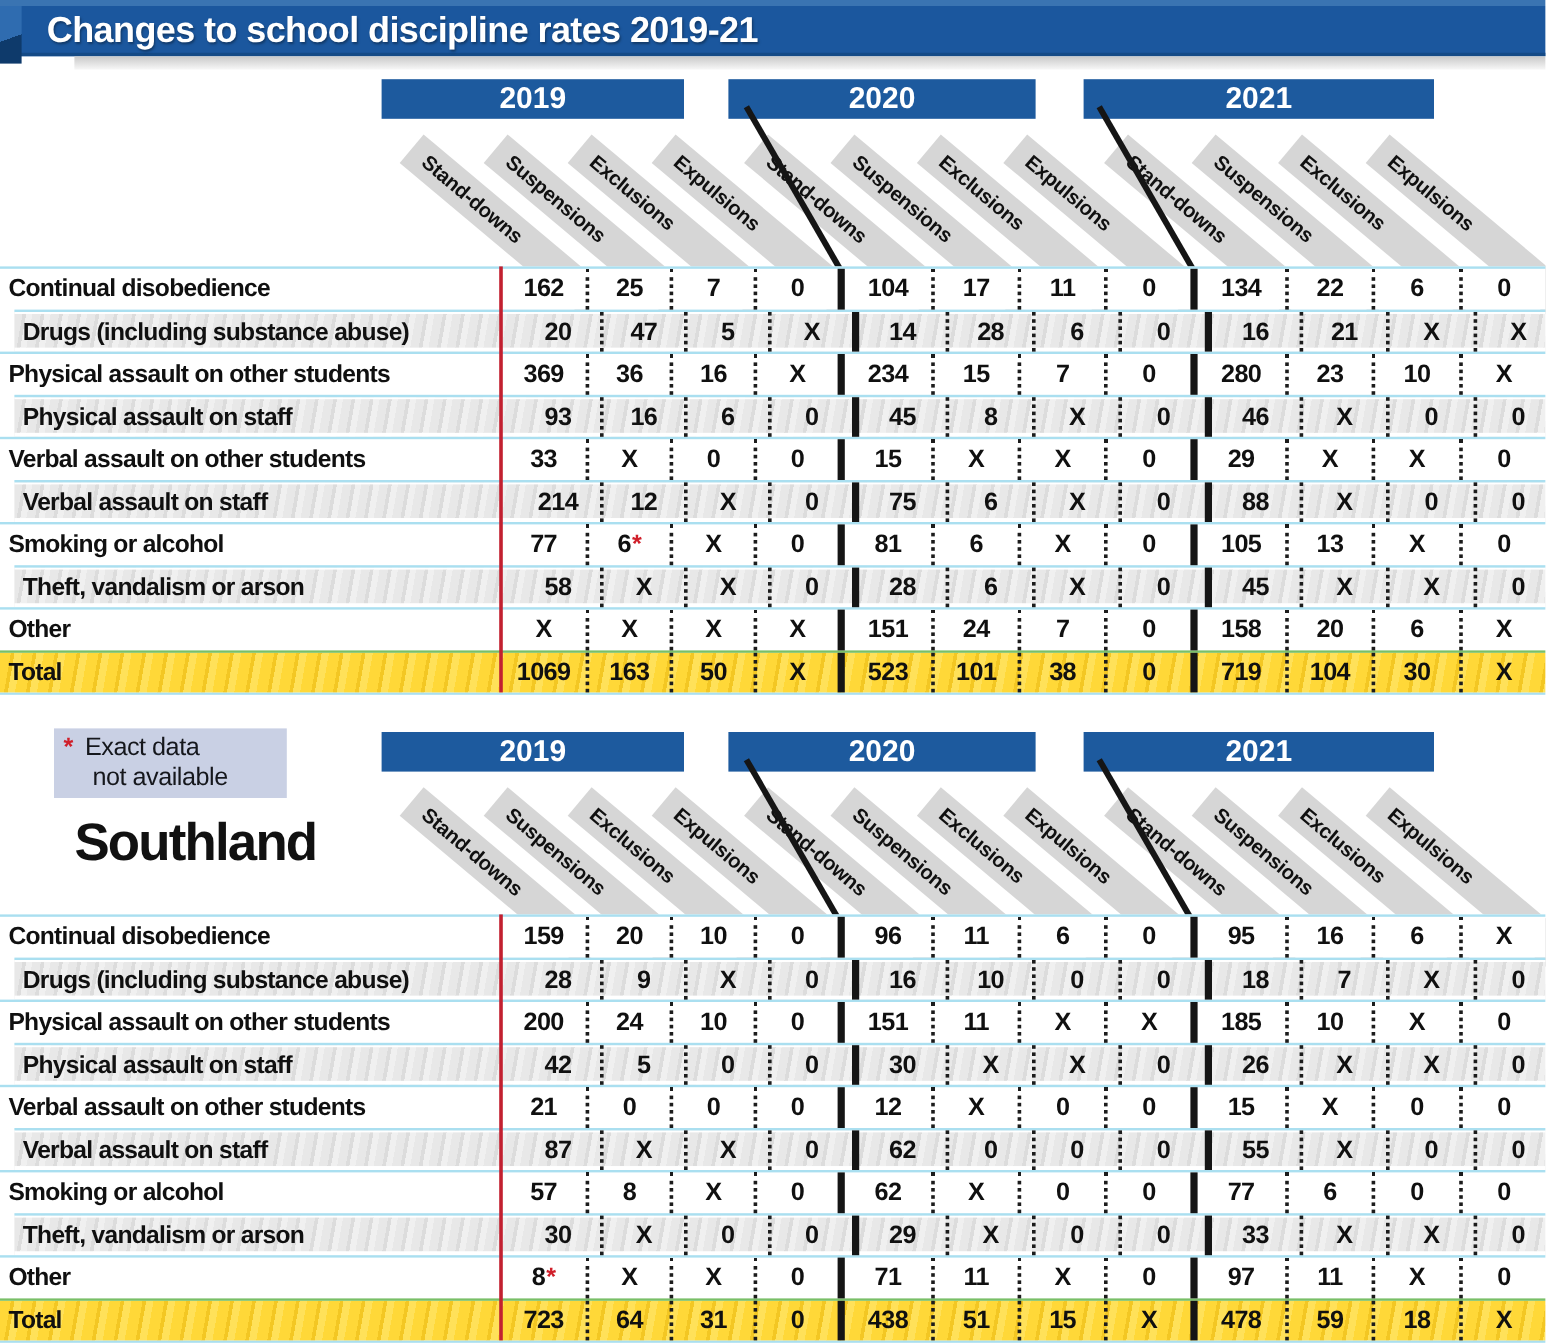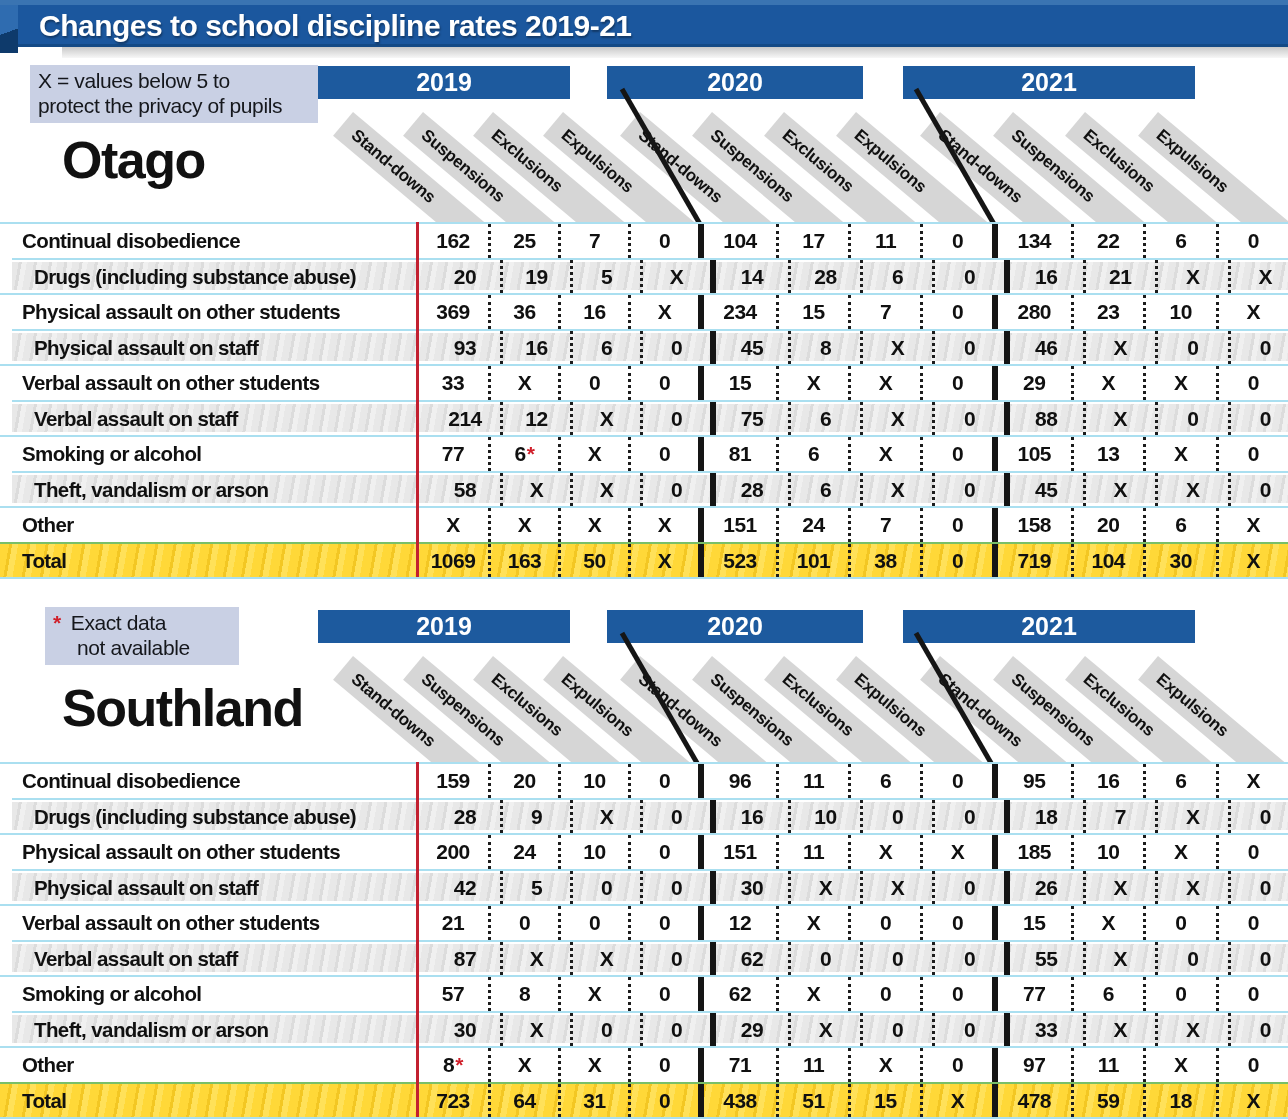--- a/index.html
+++ b/index.html
@@ -34,21 +34,21 @@
   }
   #section-otago .notebox{top:5px;left:30px;width:272px;}
   #section-southland .notebox{top:3px;left:45px;width:178px;}
   .notebox .star{color:#d01f2a;font-weight:700;margin-right:10px;}
   .notebox .nline{display:block;}
   .notebox .indent{padding-left:24px;}
   .region-title{
     position:absolute;left:62px;color:#111;font-weight:700;letter-spacing:-1.5px;
   }
   #section-otago .region-title{top:70px;font-size:52px;}
-  #section-southland .region-title{top:74px;font-size:52px;}
+  #section-southland .region-title{top:74px;font-size:44px;}
   .yearbar{
     position:absolute;top:6px;height:33px;background:#1d5a9e;color:#fff;
     font-size:25px;font-weight:700;text-align:center;line-height:33px;letter-spacing:0;
   }
   .yearbar.y0{left:318px;width:252px;}
   .yearbar.y1{left:607px;width:256px;}
   .yearbar.y2{left:903px;width:292px;}
   .diag{
     position:absolute;top:52px;width:184px;height:31px;line-height:31px;
     background:#d6d6d6;transform:rotate(40deg);transform-origin:0 0;
@@ -76,63 +76,58 @@
     background:
       linear-gradient(to bottom,#fff 0 2px,rgba(255,255,255,0) 2px calc(100% - 3px),#fff calc(100% - 3px)),
       repeating-linear-gradient(100deg,#e8e8e8 0 7px,#dcdcdc 7px 10px,#f0f0f0 10px 15px);
     margin-left: 12px;
   }
   .trow.total{
     background:repeating-linear-gradient(100deg,#ffd838 0 9px,#f3c723 9px 12px,#ffe159 12px 18px);
     border-top-color:#79bf68;
   }
   .cell{box-sizing:border-box;color:#101010;font-weight:700;}
-  .rlabel{font-size:20.5px;letter-spacing:-0.6px;line-height:33px;padding-left:22px;
+  .rlabel{font-size:20.5px;letter-spacing:-0.6px;line-height:33px;padding-left:7px;
     white-space:nowrap;overflow:hidden;}
   .val{font-size:21px;text-align:center;line-height:33px;letter-spacing:-0.5px;}
   .val.dot{border-left:3px dotted #1c1c1c;}
   .vdiv{background:#151515;}
   .red-star{color:#d01f2a;margin-left:1px;}
 </style>
 </head>
 <body>
 
 <div class="banner">
   <div class="topstrip"></div>
   <div class="bar"></div>
   <div class="fold"></div>
   <div class="title">Changes to school discipline rates 2019-21</div>
   <div class="silver"></div>
 </div>
 
 <div class="section" id="section-otago">
-  <div class="notebox">
-    <span class="nline">X = values below 5 to</span>
-    <span class="nline">protect the privacy of pupils</span>
-  </div>
   <div class="yearbar y0">2019</div>
   <div class="yearbar y1">2020</div>
   <div class="yearbar y2">2021</div>
   <div class="hdr-div d0"></div>
   <div class="hdr-div d1"></div>
   <div>
       <div class="diag" style="left: 353px;">Stand-downs</div>
       <div class="diag" style="left: 423px;">Suspensions</div>
       <div class="diag" style="left: 493px;">Exclusions</div>
       <div class="diag" style="left: 563px;">Expulsions</div>
       <div class="diag" style="left: 640px;">Stand-downs</div>
       <div class="diag" style="left: 712px;">Suspensions</div>
       <div class="diag" style="left: 784px;">Exclusions</div>
       <div class="diag" style="left: 856px;">Expulsions</div>
       <div class="diag" style="left: 940.25px;">Stand-downs</div>
       <div class="diag" style="left: 1012.75px;">Suspensions</div>
       <div class="diag" style="left: 1085.25px;">Exclusions</div>
       <div class="diag" style="left: 1157.75px;">Expulsions</div>
     </div>
-  <div class="region-title">Otago</div>
   <div class="tbl">
     <div class="red-line"></div>
     <div>
         <div class="trow white">
           <div class="cell rlabel">Continual disobedience</div>
           <div class="cell val">162</div>
           <div class="cell val dot">25</div>
           <div class="cell val dot">7</div>
           <div class="cell val dot">0</div>
           <div class="vdiv"></div>
@@ -142,21 +137,21 @@
           <div class="cell val dot">0</div>
           <div class="vdiv"></div>
           <div class="cell val">134</div>
           <div class="cell val dot">22</div>
           <div class="cell val dot">6</div>
           <div class="cell val dot">0</div>
         </div>
         <div class="trow gray">
           <div class="cell rlabel">Drugs (including substance abuse)</div>
           <div class="cell val">20</div>
-          <div class="cell val dot">19</div>
+          <div class="cell val dot">47</div>
           <div class="cell val dot">5</div>
           <div class="cell val dot">X</div>
           <div class="vdiv"></div>
           <div class="cell val">14</div>
           <div class="cell val dot">28</div>
           <div class="cell val dot">6</div>
           <div class="cell val dot">0</div>
           <div class="vdiv"></div>
           <div class="cell val">16</div>
           <div class="cell val dot">21</div>

